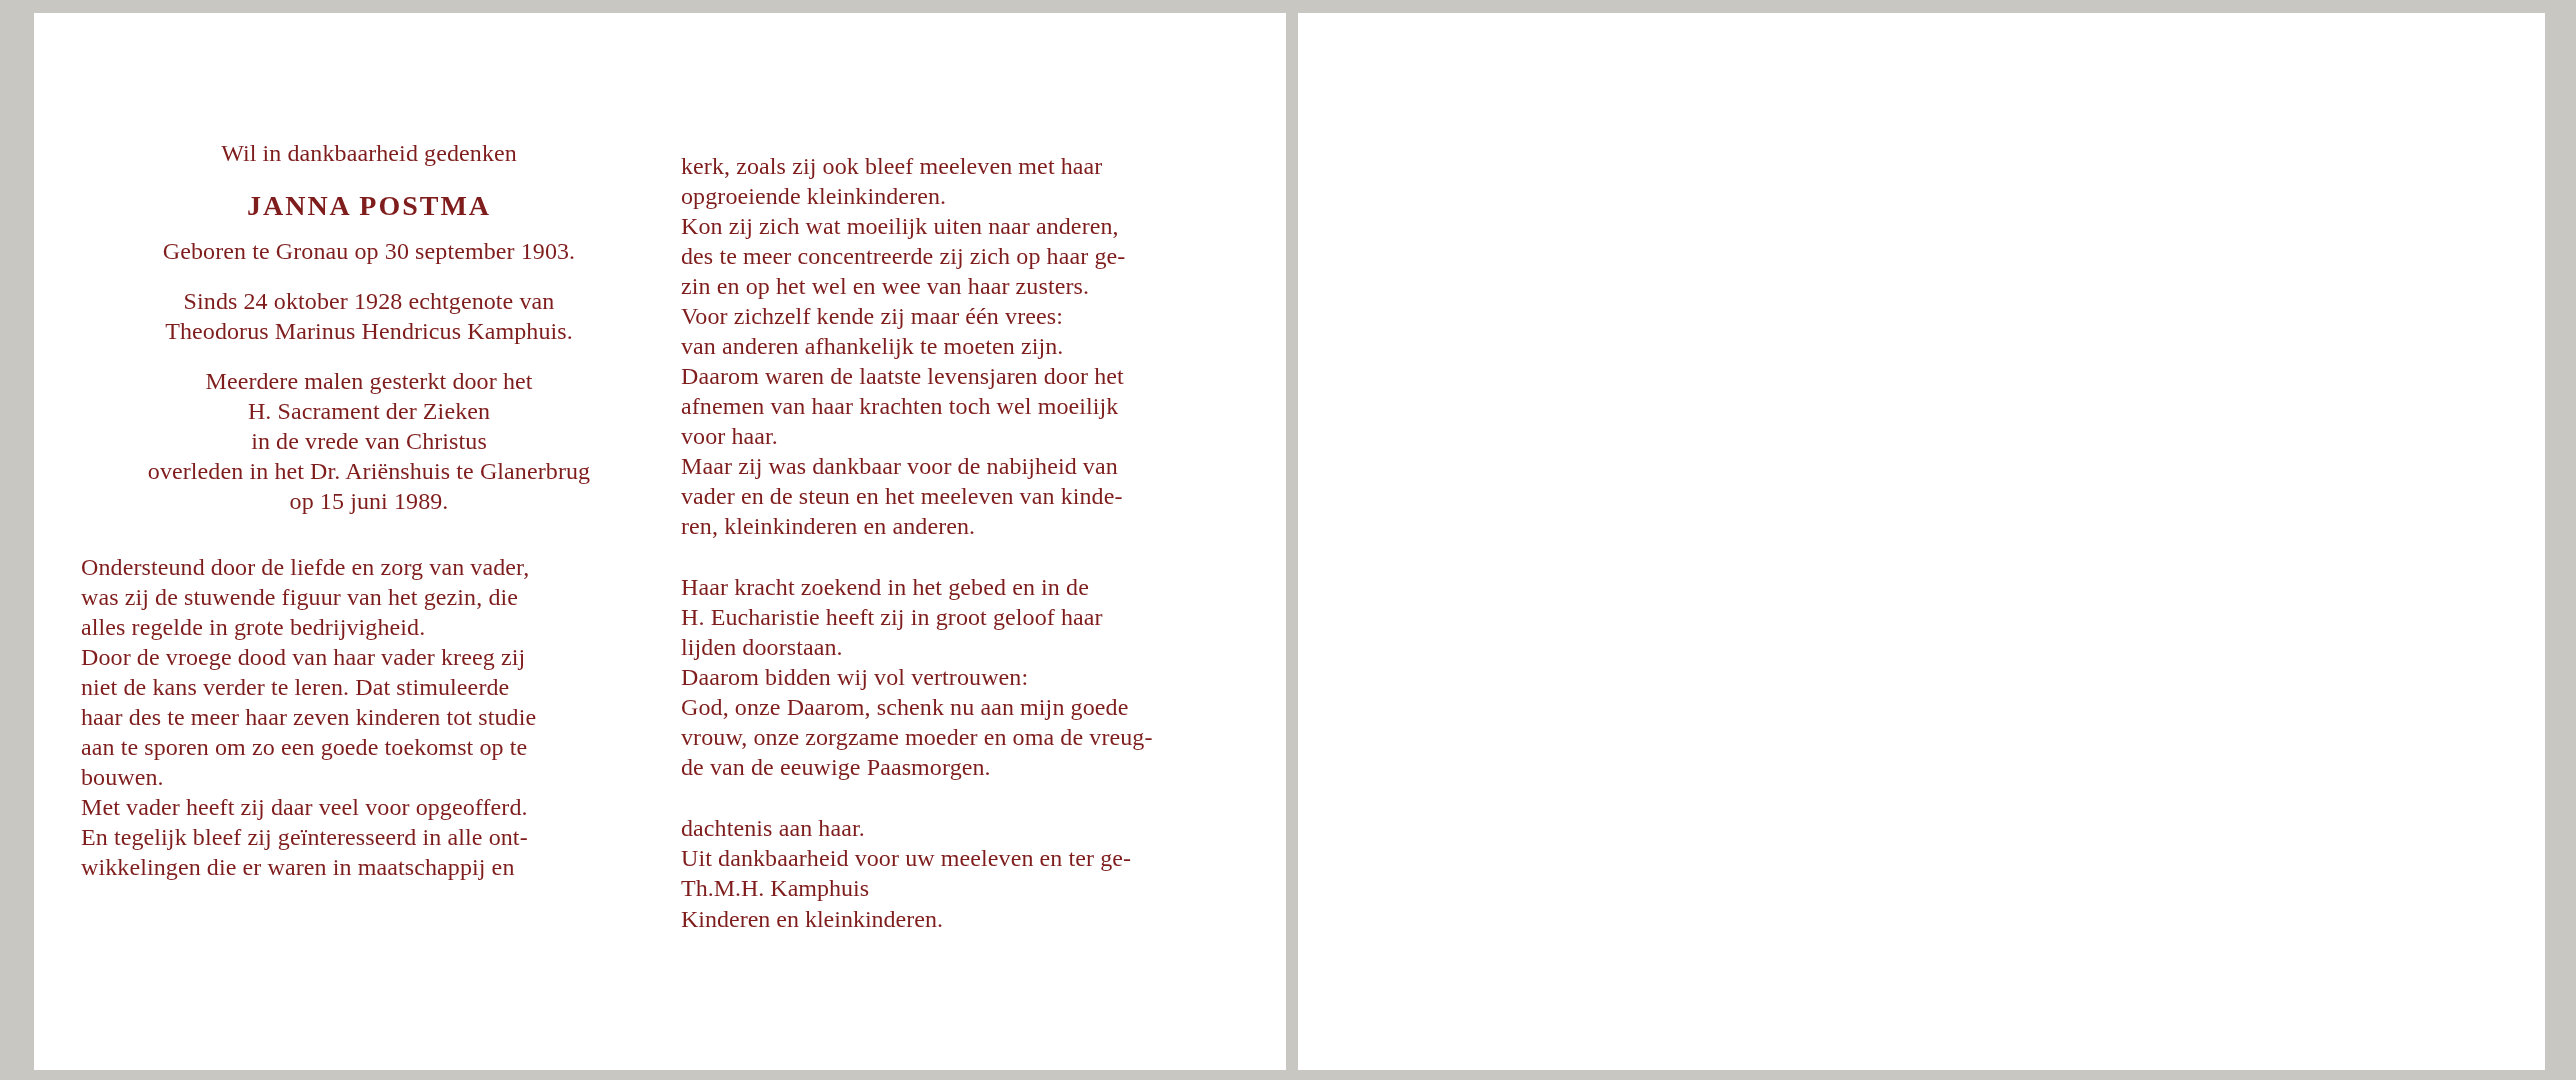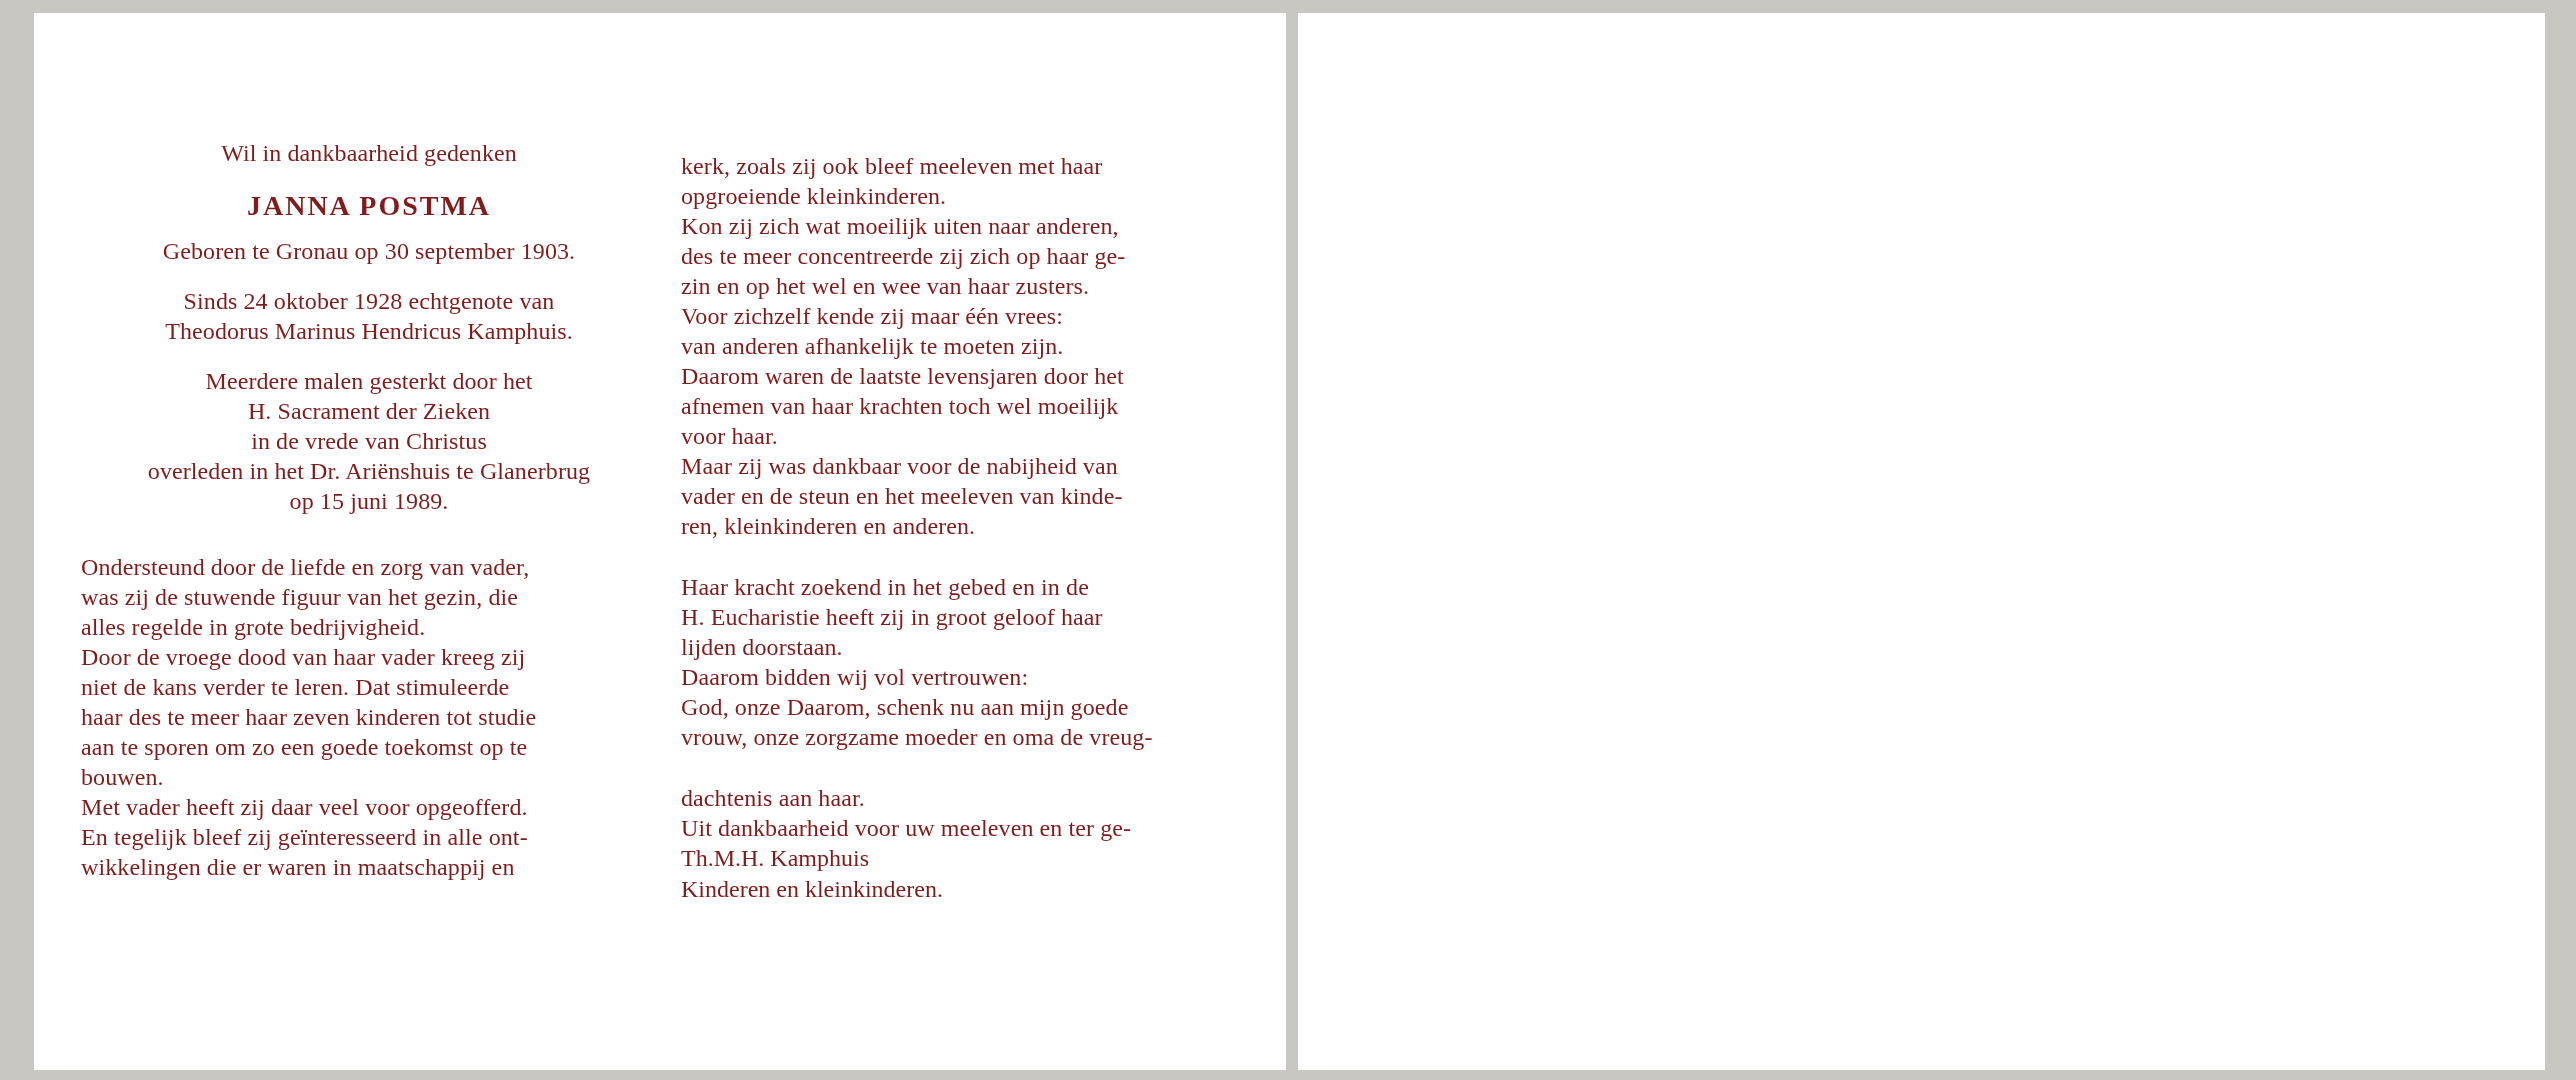--- a/index.html
+++ b/index.html
@@ -138,20 +138,21 @@
         <div class="line">ren, kleinkinderen en anderen.</div>
       </div>
       <div class="gap-lg"></div>
       <div>
         <div class="line">Haar kracht zoekend in het gebed en in de</div>
         <div class="line">H. Eucharistie heeft zij in groot geloof haar</div>
         <div class="line">lijden doorstaan.</div>
         <div class="line">Daarom bidden wij vol vertrouwen:</div>
         <div class="line">God, onze Daarom, schenk nu aan mijn goede</div>
         <div class="line">vrouw, onze zorgzame moeder en oma de vreug-</div>
+        <div class="line">de van de eeuwige Paasmorgen.</div>
       </div>
       <div class="gap-lg"></div>
       <div>
         <div class="line">dachtenis aan haar.</div>
         <div class="line">Uit dankbaarheid voor uw meeleven en ter ge-</div>
       </div>
       <div>
         <div class="sign">Th.M.H. Kamphuis</div>
         <div class="sign">Kinderen en kleinkinderen.</div>
       </div>

